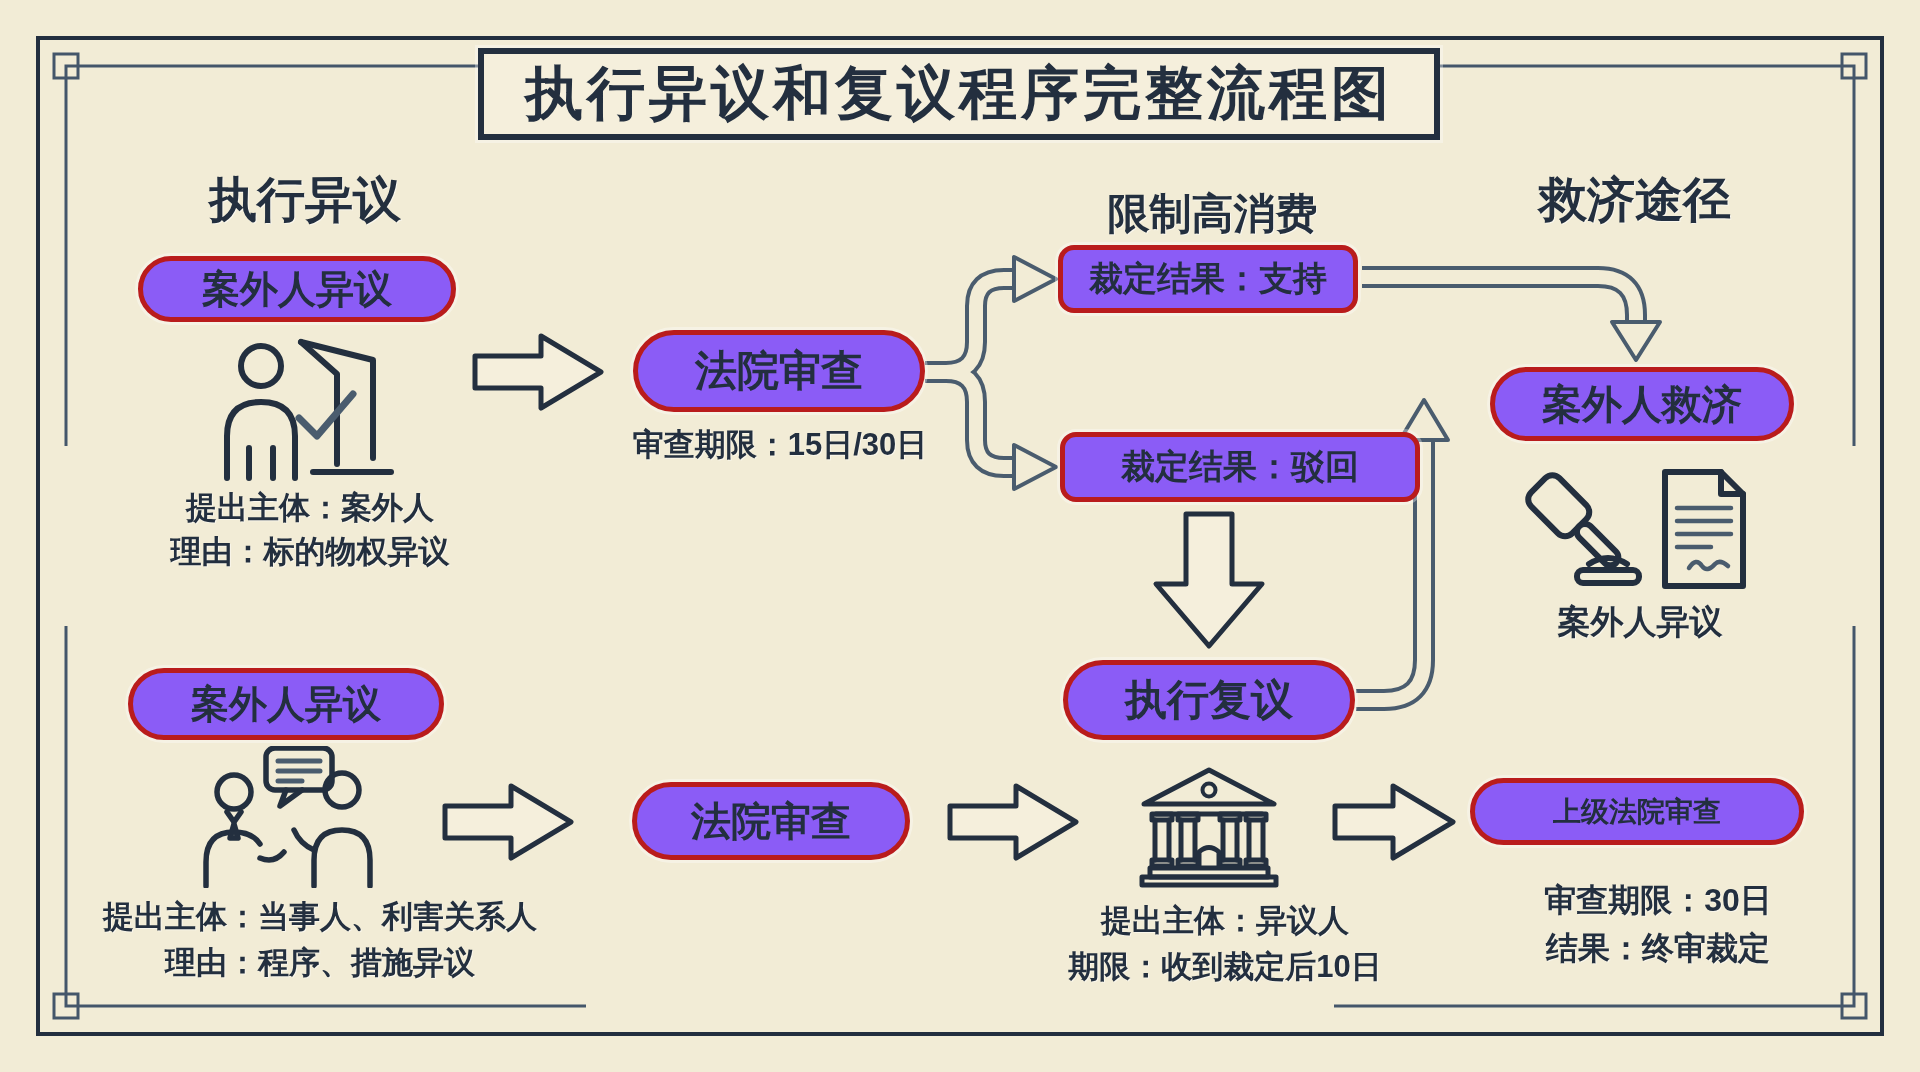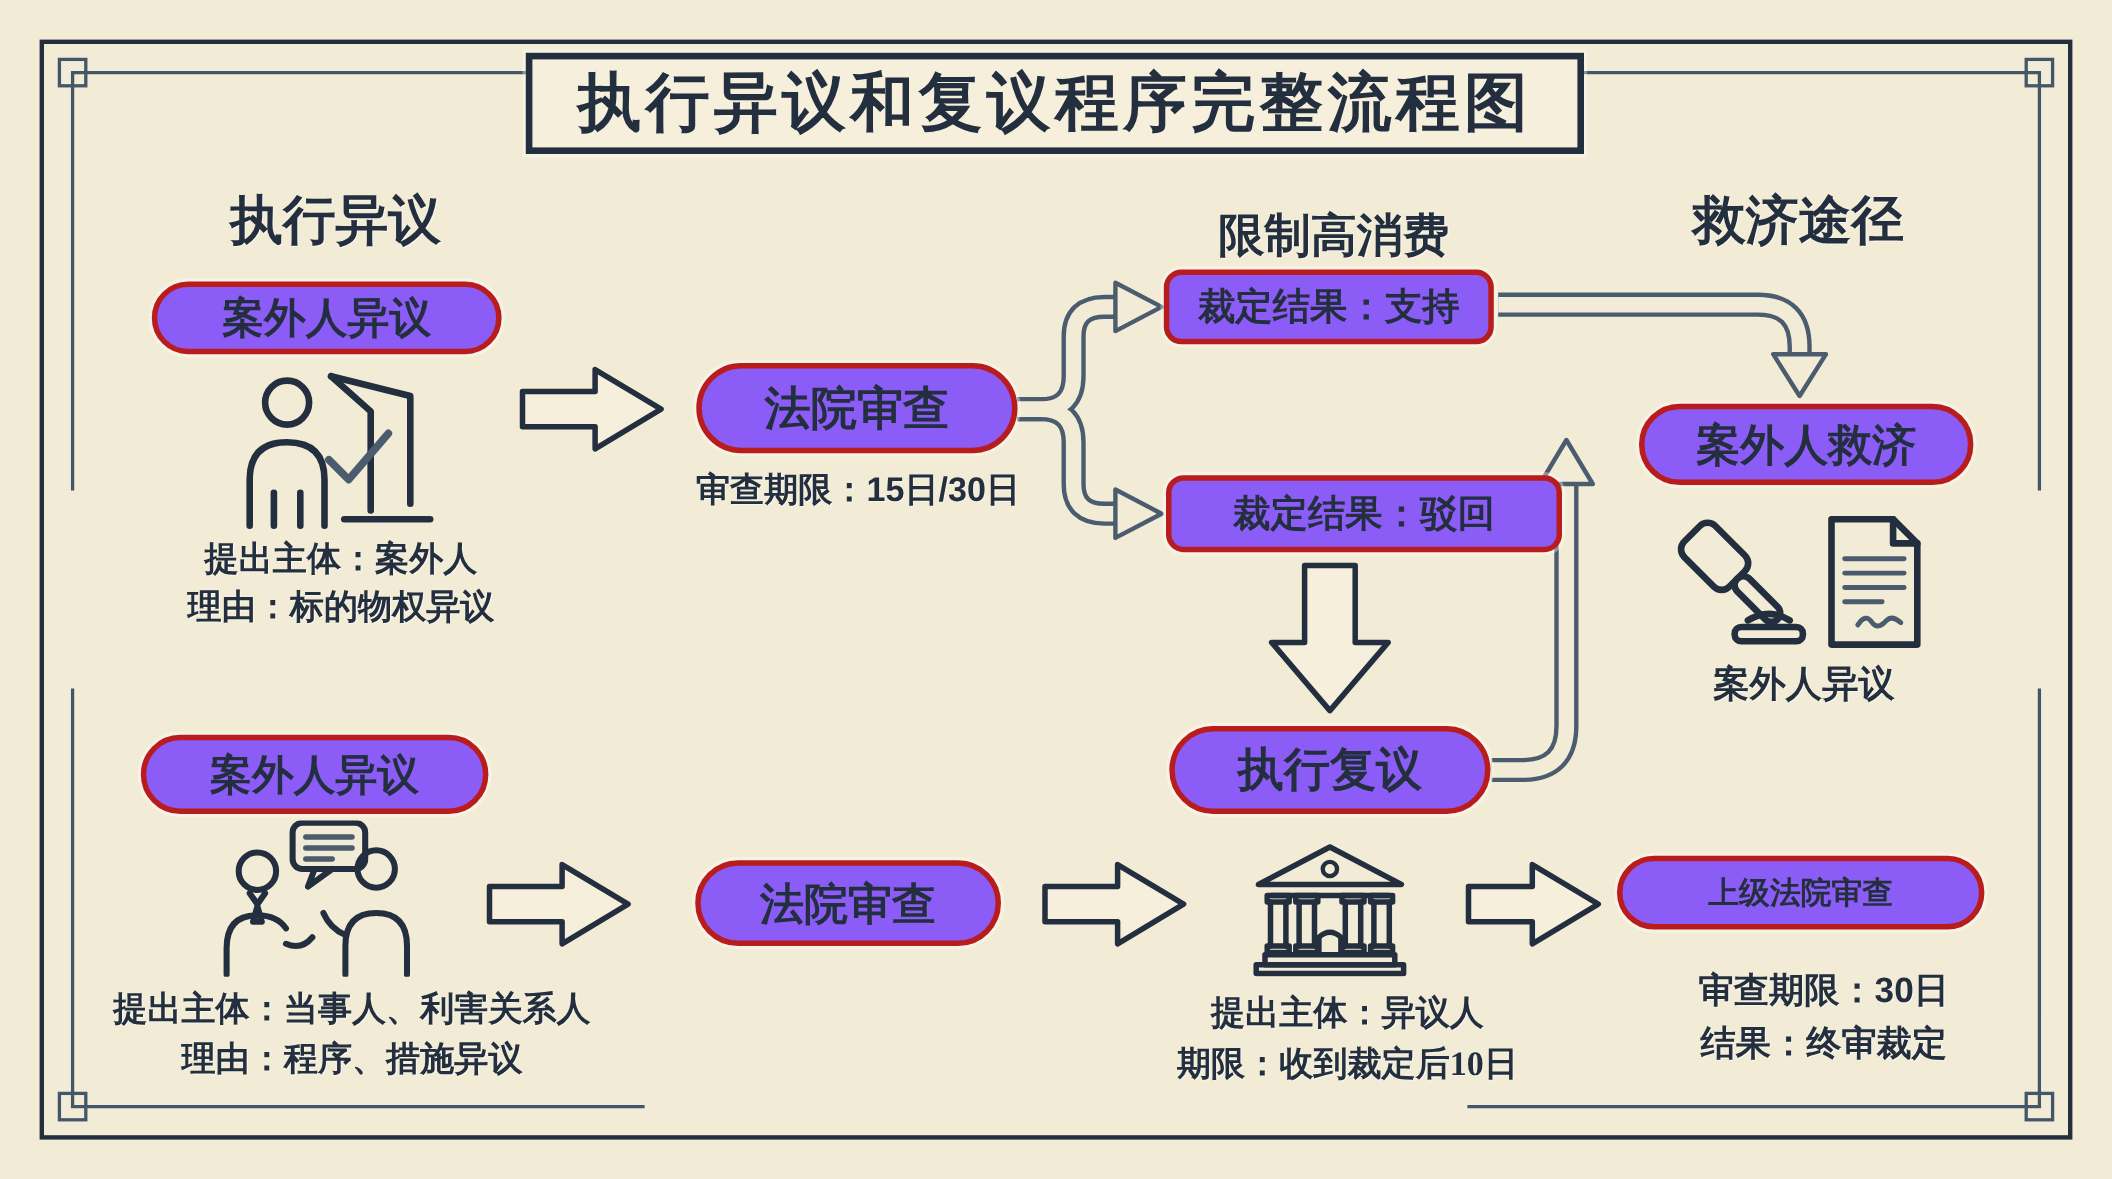--- a/index.html
+++ b/index.html
@@ -180,21 +180,21 @@
         <rect x="82" y="96" width="20" height="6"></rect>
       <rect x="108" y="50" width="20" height="6"></rect>
         <path d="M111,56 V96 M125,56 V96"></path>
         <rect x="108" y="96" width="20" height="6"></rect>
       <path d="M61,102 V88 Q71,79 81,88 V102"></path>
       <rect x="12" y="104" width="118" height="9"></rect>
       <rect x="4" y="113" width="134" height="8"></rect>
     </g>
   </svg>
 
-  <div class="abs detail" style="left:1010px;top:898px;width:430px;font-size:31px;line-height:46px;font-family:Liberation Serif, serif;">
+  <div class="abs detail" style="left:1010px;top:898px;width:430px;font-size:31px;line-height:46px;">
     <div>提出主体：异议人</div>
     <div>期限：收到裁定后10日</div>
   </div>
 
   <div class="abs node" style="left:1470px;top:778px;width:334px;height:67px;border-radius:44px;font-size:28px;">上级法院审查</div>
 
   <div class="abs detail" style="left:1478px;top:876px;width:360px;font-size:32px;line-height:48px;">
     <div>审查期限：30日</div>
     <div>结果：终审裁定</div>
   </div>

